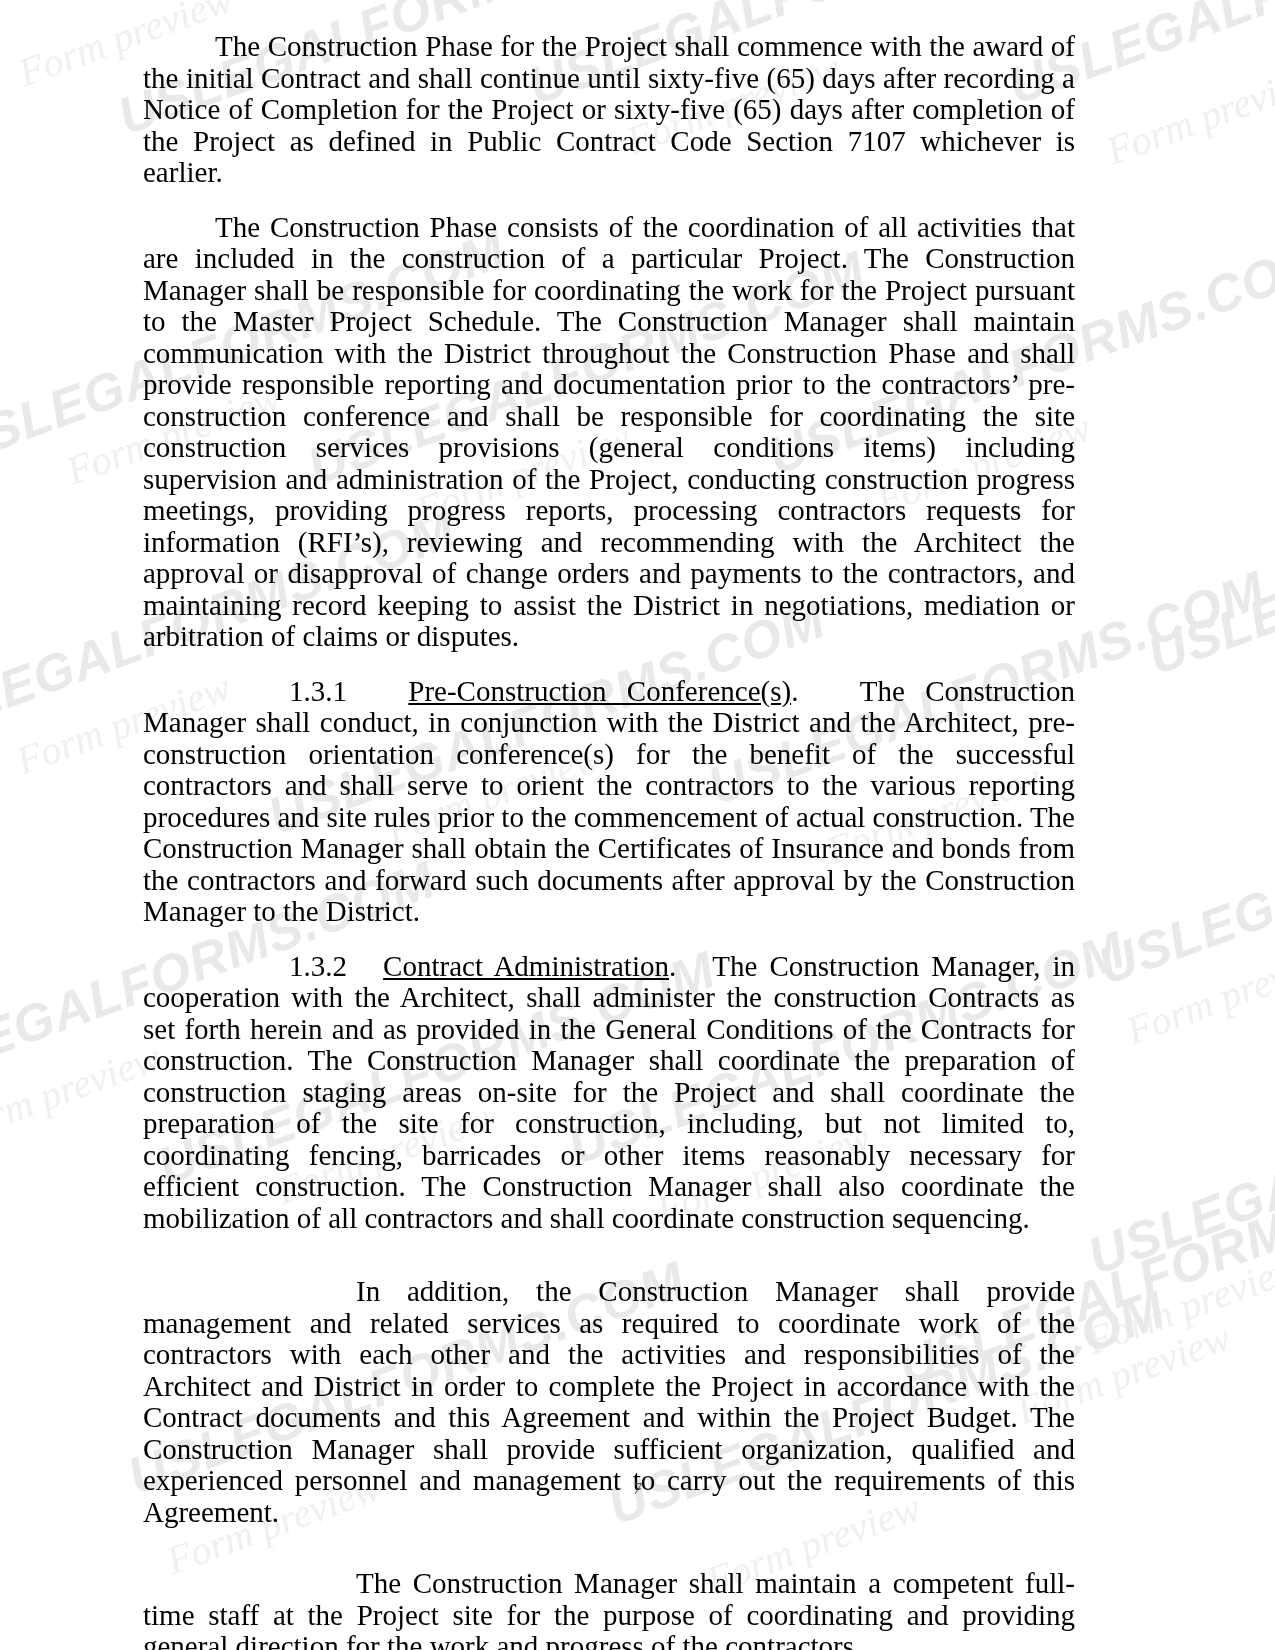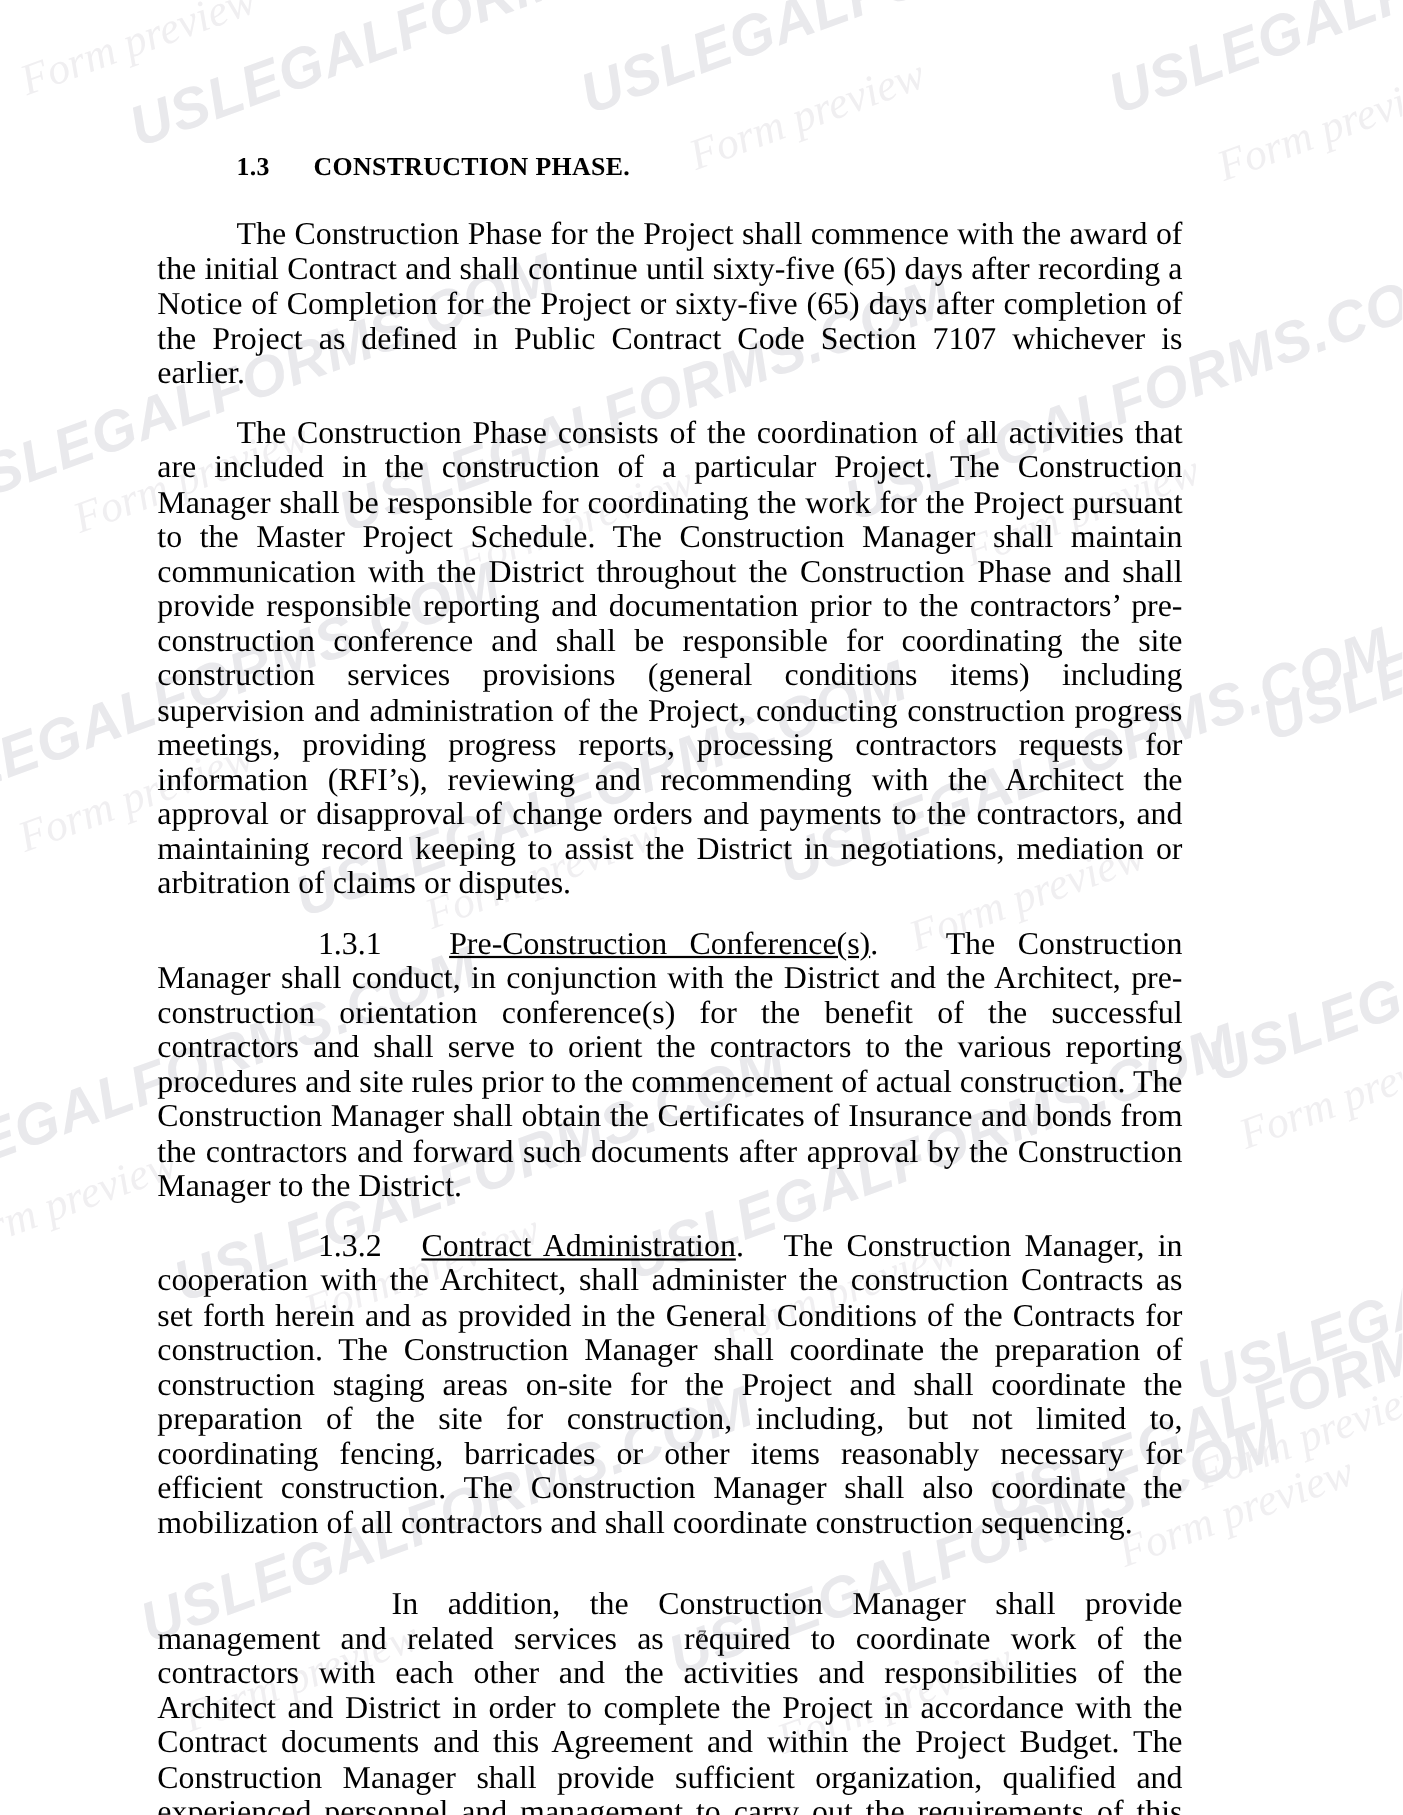--- a/index.html
+++ b/index.html
@@ -166,23 +166,20 @@
 
     <div class="wm wm-brand" style="left:120px;  top:1450px; transform:rotate(-20deg);">USLEGALFORMS.COM</div>
     <div class="wm wm-preview" style="left:160px;  top:1540px; transform:rotate(-20deg); font-size:40px;">Form preview</div>
 
     <div class="wm wm-brand" style="left:600px;  top:1480px; transform:rotate(-20deg);">USLEGALFORMS.COM</div>
     <div class="wm wm-preview" style="left:700px;  top:1560px; transform:rotate(-20deg); font-size:40px;">Form preview</div>
   </div>
 
   <div class="doc">
 
-    <div class="heading-row">
-      <span class="h-num">1.3</span><span class="h-text">CONSTRUCTION PHASE.</span>
-    </div>
 
     <p class="body ind-small gap-1">The Construction Phase for the Project shall commence with the award of the initial Contract and shall continue until sixty-five (65) days after recording a Notice of Completion for the Project or sixty-five (65) days after completion of the Project as defined in Public Contract Code Section 7107 whichever is earlier.</p>
 
     <p class="body ind-small gap-2">The Construction Phase consists of the coordination of all activities that are included in the construction of a particular Project.  The Construction Manager shall be responsible for coordinating the work for the Project pursuant to the Master Project Schedule.  The Construction Manager shall maintain communication with the District throughout the Construction Phase and shall provide responsible reporting and documentation prior to the contractors’ pre-construction conference and shall be responsible for coordinating the site construction services provisions (general conditions items) including supervision and administration of the Project, conducting construction progress meetings, providing progress reports, processing contractors requests for information (RFI’s), reviewing and recommending with the Architect the approval or disapproval of change orders and payments to the contractors, and maintaining record keeping to assist the District in negotiations, mediation or arbitration of claims or disputes.</p>
 
     <p class="body ind-mid gap-2"><span class="sec-num sp-wide">1.3.1</span><span class="sec-title">Pre-Construction Conference(s)</span><span>.</span><span class="sp-wide"></span><span>The Construction Manager shall conduct, in conjunction with the District and the Architect, pre-construction orientation conference(s) for the benefit of the successful contractors and shall serve to orient the contractors to the various reporting procedures and site rules prior to the commencement of actual construction.  The Construction Manager shall obtain the Certificates of Insurance and bonds from the contractors and forward such documents after approval by the Construction Manager to the District.</span></p>
 
     <p class="body ind-mid gap-2"><span class="sec-num sp-wide">1.3.2</span><span class="sec-title">Contract Administration</span><span>.</span><span class="sp-wide"></span><span>The Construction Manager, in cooperation with the Architect, shall administer the construction Contracts as set forth herein and as provided in the General Conditions of the Contracts for construction.  The Construction Manager shall coordinate the preparation of construction staging areas on-site for the Project and shall coordinate the preparation of the site for construction, including, but not limited to, coordinating fencing, barricades or other items reasonably necessary for efficient construction.  The Construction Manager shall also coordinate the mobilization of all contractors and shall coordinate construction sequencing.</span></p>
 
     <p class="body ind-large gap-2" style="margin-top:42px;">In addition, the Construction Manager shall provide management and related services as required to coordinate work of the contractors with each other and the activities and responsibilities of the Architect and District in order to complete the Project in accordance with the Contract documents and this Agreement and within the Project Budget.  The Construction Manager shall provide sufficient organization, qualified and experienced personnel and management to carry out the requirements of this Agreement.</p>

